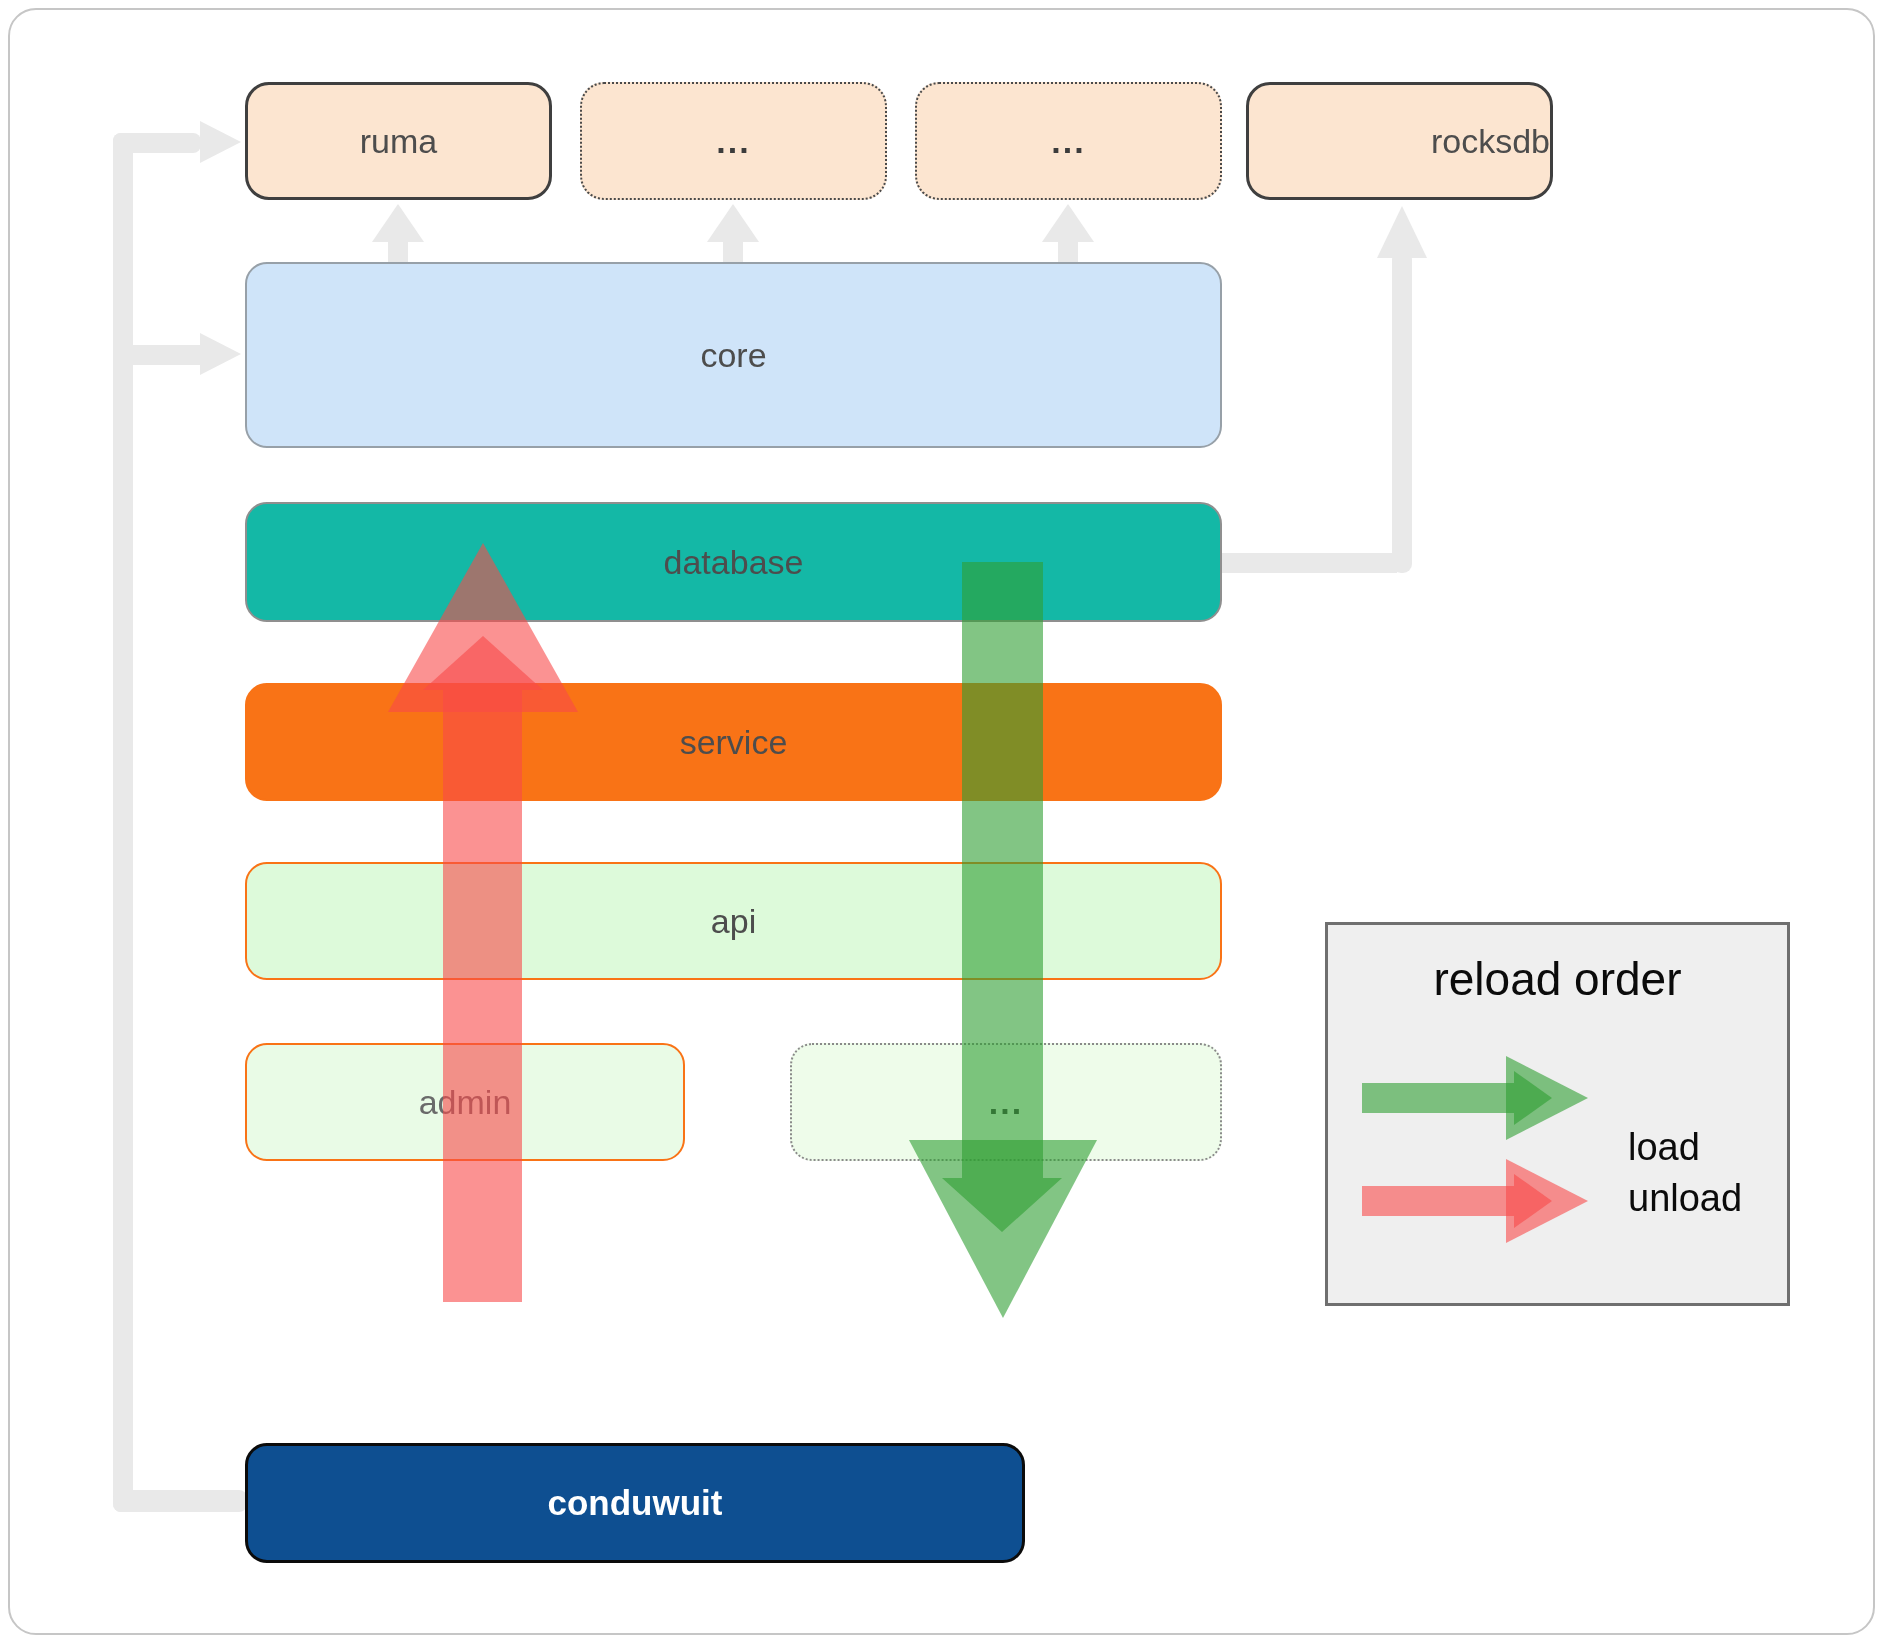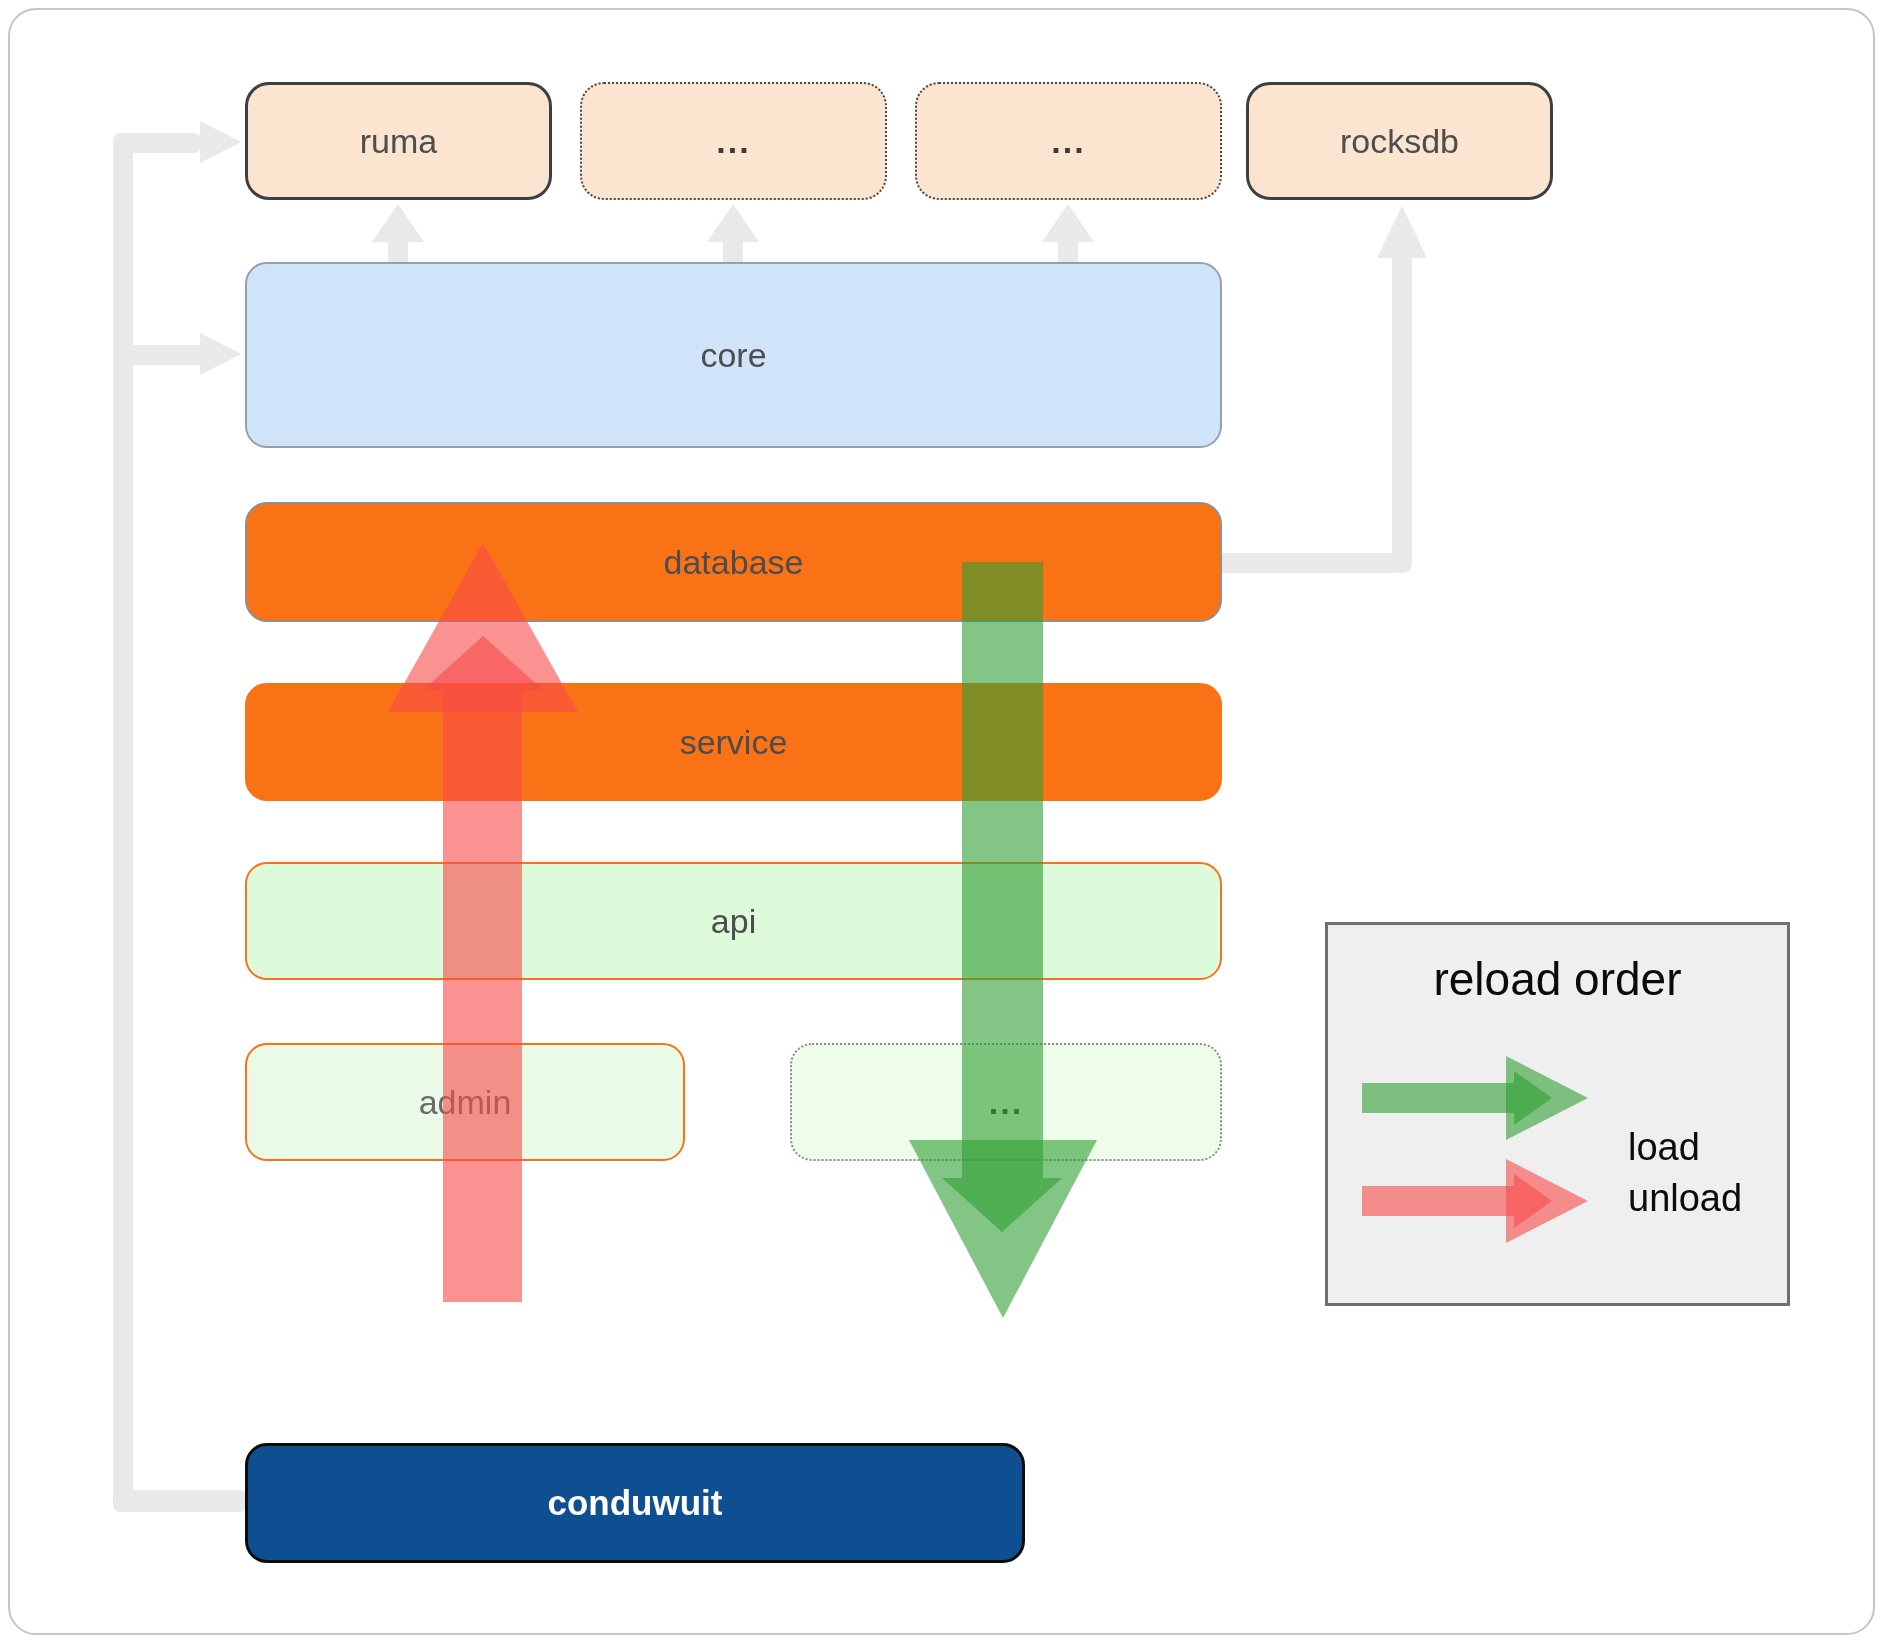--- a/index.html
+++ b/index.html
@@ -21,35 +21,35 @@
   .node{
     position:absolute;box-sizing:border-box;
     display:flex;align-items:center;justify-content:center;
     font-size:34px;color:#4d4d4d;
     border-radius:22px;background:#fff;border:2px solid #f97316;
   }
   .dep{background:#fce5d0;border:3px solid #3f3f3f;border-radius:24px;}
   .dep.dotted{border:2px dotted #4a4a4a;}
   .dots{font-weight:bold;color:#3c3c3c;letter-spacing:2px;}
   #node-core{background:#cfe4f9;border-color:#97a0a8;}
-  #node-database{background:#f97316;border-color:#8f8f8f;text-align:right;}
+  #node-database{background:#14b8a6;border-color:#8f8f8f;text-align:right;}
   #node-service{background:#f97316;}
   #node-api{background:#ddfada;}
   #node-admin{background:#e9fbe6;color:#6a6a6a;}
   #node-module-more{background:#eefcea;border:2px dotted #8a8a8a;}
   #node-router{background:#ffffff;border-color:#7d7d7d;}
   #node-conduwuit{
     background:#0e4f91;border:3px solid #0b0b0b;
     color:#ffffff;font-weight:bold;font-size:35px;
   }
   
   #node-ruma       {left:245px; top:82px;   width:307px; height:118px;}
   #node-dep-1      {left:580px; top:82px;   width:307px; height:118px;}
   #node-dep-2      {left:915px; top:82px;   width:307px; height:118px;}
-  #node-rocksdb    {left:1246px;top:82px;   width:307px; height:118px;}
+  #node-rocksdb    {left:1246px;top:82px;   width:307px; height:118px;justify-content:flex-end;}
   #node-core       {left:245px; top:262px;  width:977px; height:186px;}
   #node-database   {left:245px; top:502px;  width:977px; height:120px;}
   #node-service    {left:245px; top:683px;  width:977px; height:118px;}
   #node-api        {left:245px; top:862px;  width:977px; height:118px;}
   #node-admin      {left:245px; top:1043px; width:440px; height:118px;}
   #node-module-more{left:790px; top:1043px; width:432px; height:118px;}
   #node-router     {left:245px; top:1223px; width:977px; height:120px;}
   #node-conduwuit  {left:245px; top:1443px; width:780px; height:120px;}
   
   #legend{

